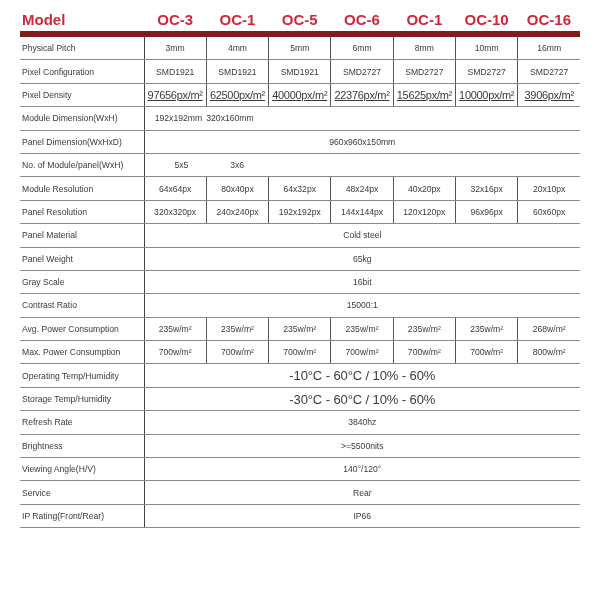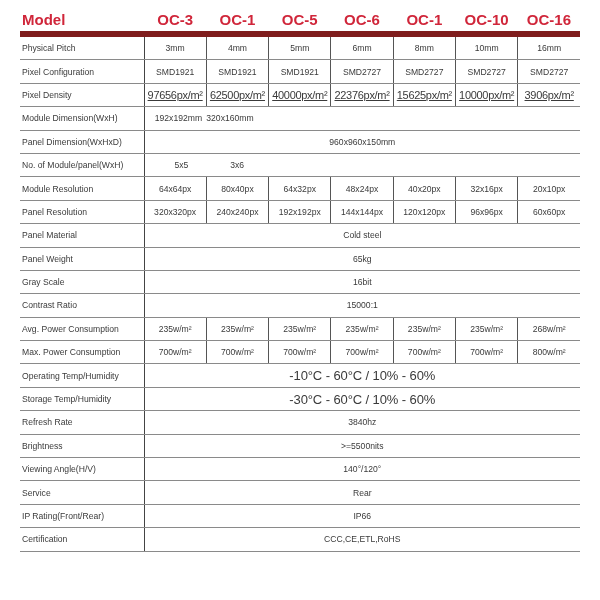--- a/index.html
+++ b/index.html
@@ -168,18 +168,14 @@
       <td colspan="7">140°/120°</td>
     </tr>
     <tr>
       <td class="label">Service</td>
       <td colspan="7">Rear</td>
     </tr>
     <tr>
       <td class="label">IP Rating(Front/Rear)</td>
       <td colspan="7">IP66</td>
     </tr>
-    <tr>
-      <td class="label">Certification</td>
-      <td colspan="7">CCC,CE,ETL,RoHS</td>
-    </tr>
   </tbody>
 </table>
 
 </body></html>

